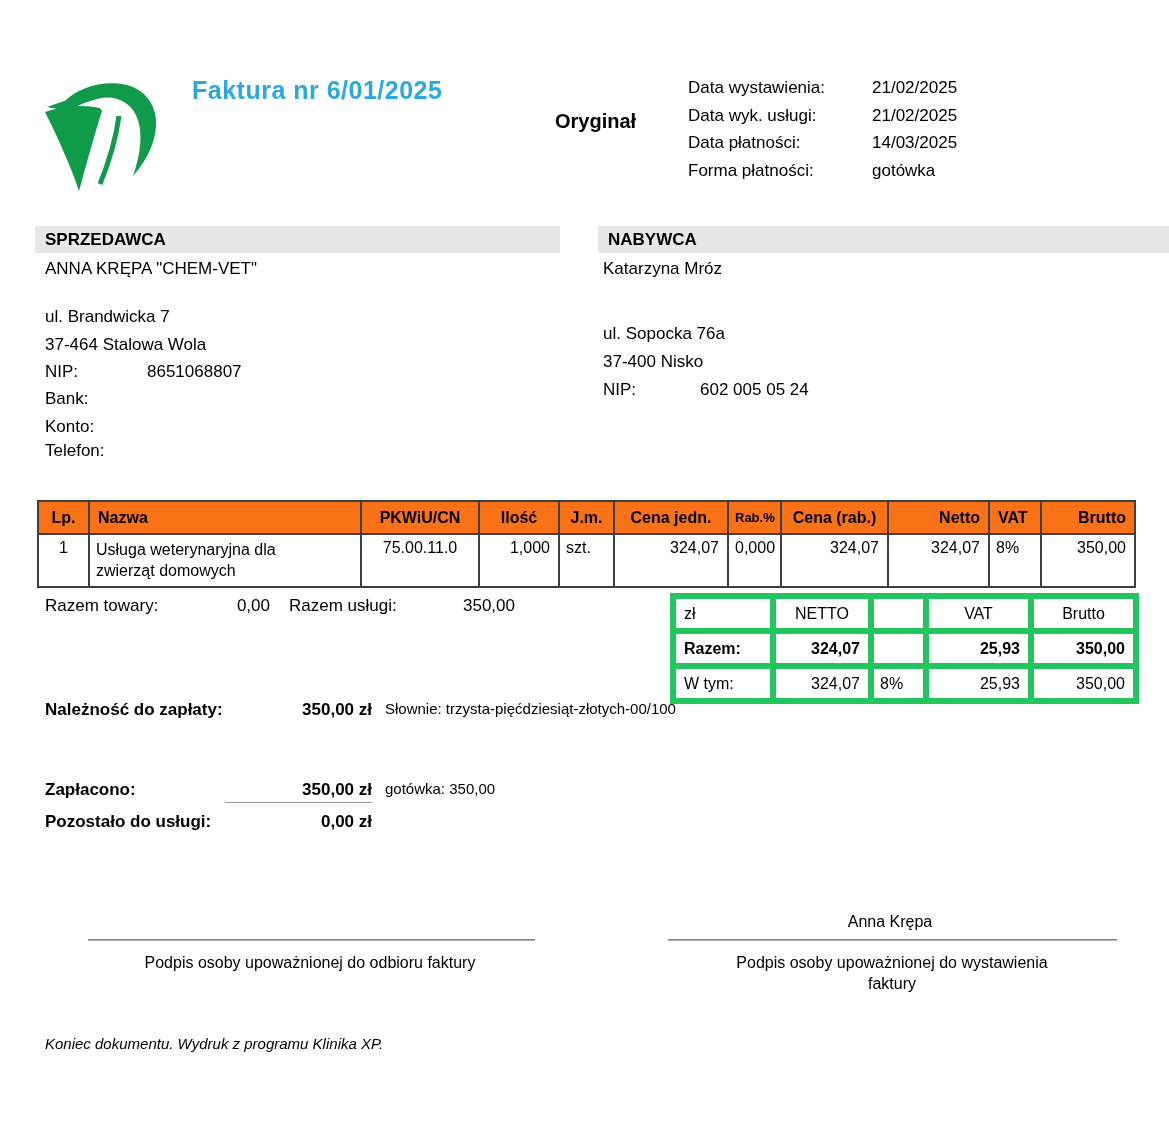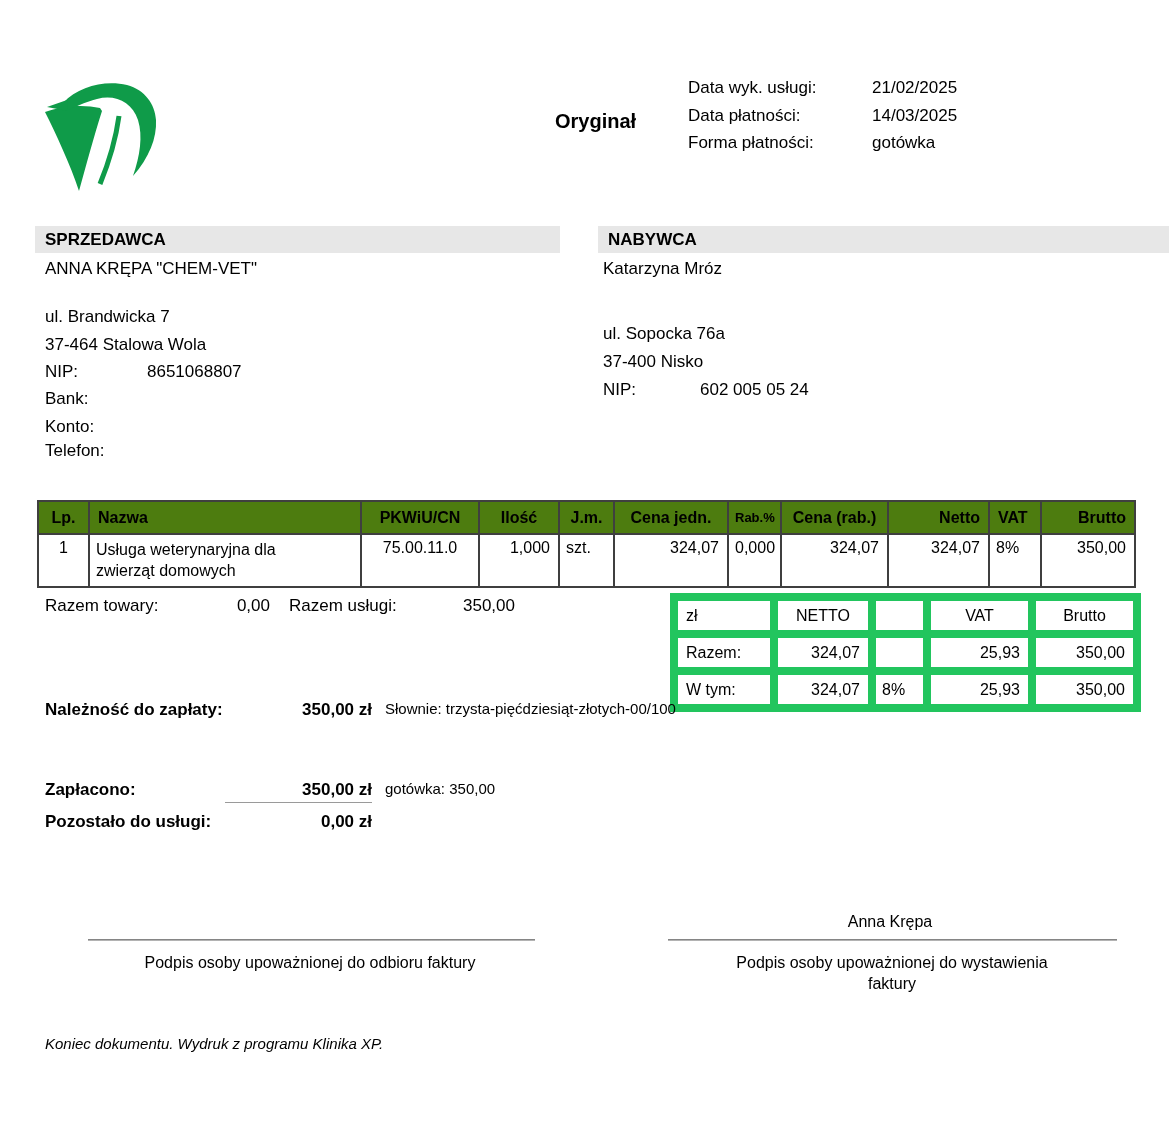--- a/index.html
+++ b/index.html
@@ -11,59 +11,63 @@
   .title{font-size:25px;font-weight:bold;color:#2AA9E0;letter-spacing:0.5px;}
   .copy-type{font-size:20px;font-weight:bold;}
   .meta-row{line-height:27.6px;font-size:17px;white-space:nowrap;}
   .meta-label{display:inline-block;width:184px;}
   .section-bar{background:#E7E7E7;height:27px;line-height:27px;font-size:17px;font-weight:bold;padding-left:10px;box-sizing:border-box;}
   .line17{font-size:17px;white-space:nowrap;}
   .inline-label{display:inline-block;width:102px;}
   table{border-collapse:collapse;table-layout:fixed;}
   .items-table{width:1097px;font-size:16px;}
   .items-table th,.items-table td{border:2px solid #3f3f3f;padding:2px 6px;overflow:hidden;}
-  .items-table th{background:#4d7c0f;font-weight:bold;height:27px;text-align:center;}
+  .items-table th{background:#f97316;font-weight:bold;height:27px;text-align:center;}
   .items-table td{height:45px;vertical-align:top;padding-top:4px;}
   .th-left{text-align:left !important;padding-left:8px !important;}
   .th-right{text-align:right !important;padding-right:8px !important;}
   .th-small{font-size:13px !important;}
   .td-c{text-align:center;}
   .td-l{text-align:left;padding-left:6px !important;}
   .td-r{text-align:right;padding-right:8px !important;}
   .name-wrap{max-width:212px;line-height:21px;}
   .sum-table{width:463px;font-size:16px;}
-  .sum-table th,.sum-table td{border:8px solid #22c55e;padding:2px 6px;height:25px;font-weight:normal;}
+  .sum-table th,.sum-table td{border:6px solid #22c55e;padding:2px 6px;height:25px;font-weight:normal;}
   .sum-table .hdr{text-align:center;}
   .sum-table .lbl{text-align:left;padding-left:8px;}
   .sum-table .num{text-align:right;padding-right:8px;}
   .sum-table .rate{text-align:left;padding-left:6px;}
-  .bold-row td{font-weight:normal;}
+  .bold-row td{font-weight:bold;}
   .pay-label{font-size:17px;font-weight:bold;white-space:nowrap;}
   .pay-value{font-size:17px;font-weight:bold;text-align:right;}
   .pay-extra{font-size:15px;white-space:nowrap;}
   .sig-line{height:2px;background:linear-gradient(to bottom,#6e6e6e,#c9c9c9);}
   .sig-caption{font-size:16px;text-align:center;line-height:21px;}
   .sig-name{font-size:16px;text-align:center;}
   .footer-note{font-size:15px;font-style:italic;}
 </style>
 </head>
 <body>
 
 <div class="page">
 
   <svg class="abs" style="left:43px;top:78px;" width="127" height="118" viewBox="0 0 127 118">
     <path d="M2,34 C18,28 40,26 57,30 L59,33 C51,58 43,88 36,113 C27,86 13,56 2,34 Z" fill="#0F9B49"></path>
     <path d="M20,25 C36,8 62,2 84,7 C102,12 112,26 113,42 C114,60 106,80 90,98 C97,78 100,58 95,42 C89,24 72,16 54,21 C42,24 30,30 23,33 C18,30 17,28 20,25 Z" fill="#0F9B49"></path>
     <path d="M24,22 L4,29 L25,33 Z" fill="#0F9B49"></path>
     <path d="M76,38 C73,60 66,84 57,106" stroke="#0F9B49" stroke-width="5" fill="none"></path>
   </svg>
 
+  <div class="abs title" style="left:192px;top:76px;">Faktura nr 6/01/2025</div>
   <div class="abs copy-type" style="left:555px;top:110px;">Oryginał</div>
 
   <div class="abs" style="left:688px;top:74px;">
+    <div class="meta-row">
+      <span class="meta-label">Data wystawienia:</span><span>21/02/2025</span>
+    </div>
     <div class="meta-row">
       <span class="meta-label">Data wyk. usługi:</span><span>21/02/2025</span>
     </div>
     <div class="meta-row">
       <span class="meta-label">Data płatności:</span><span>14/03/2025</span>
     </div>
     <div class="meta-row">
       <span class="meta-label">Forma płatności:</span><span>gotówka</span>
     </div>
   </div>

